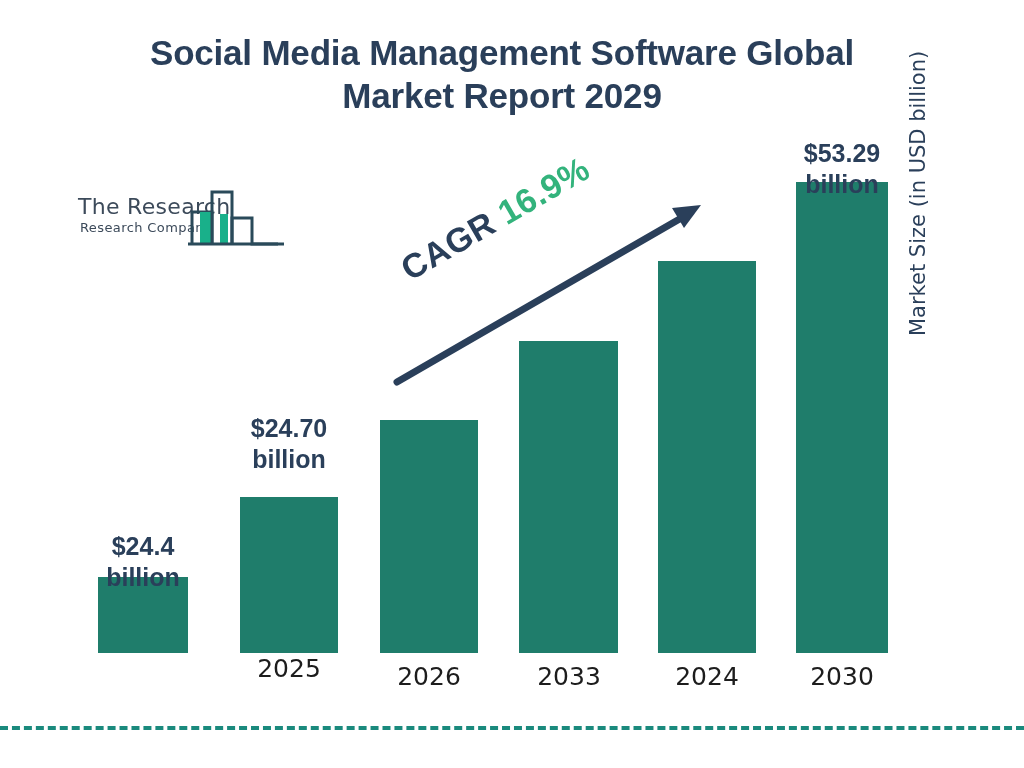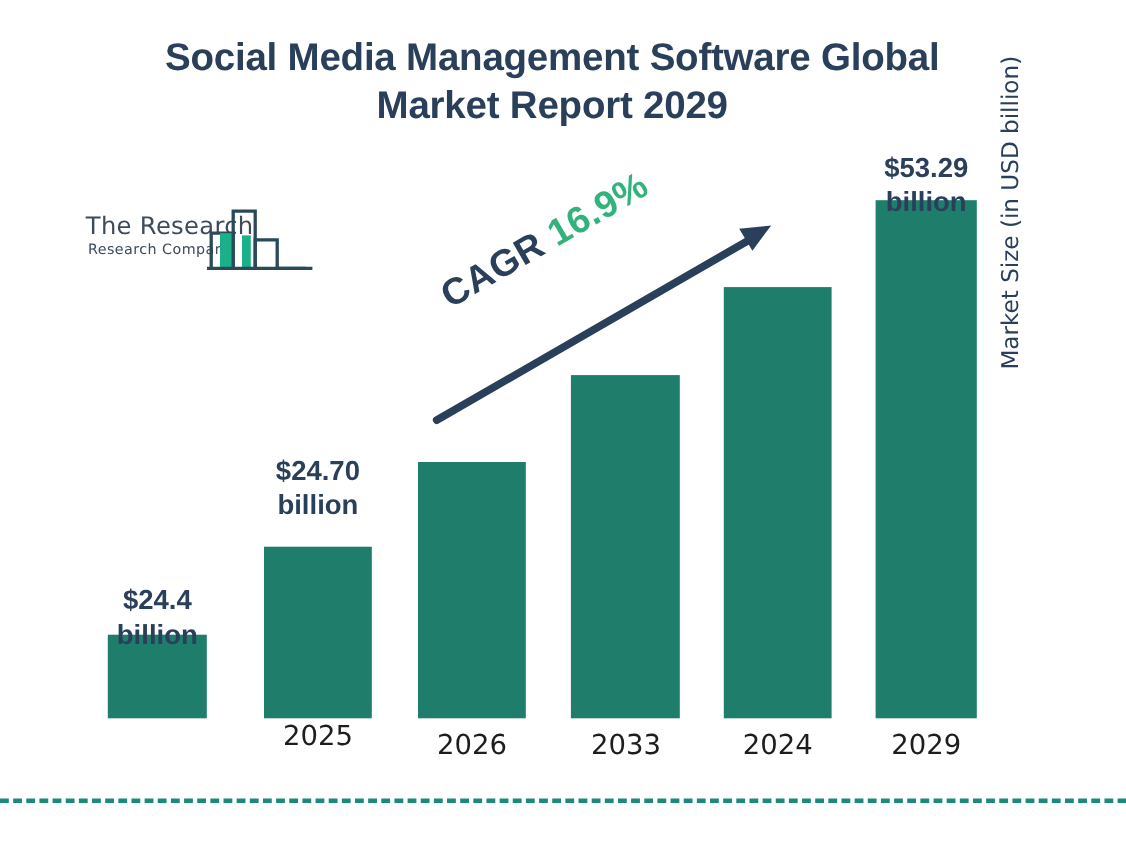--- a/index.html
+++ b/index.html
@@ -182,21 +182,21 @@
 
     <div class="bar-label" style="left:762px; top:102px; width:160px;margin-top:36px;">
       <div>$53.29</div>
       <div>billion</div>
     </div>
 
     <div class="x-tick" style="left:209px; top:654px; width:160px;">2025</div>
     <div class="x-tick" style="left:349px; top:662px; width:160px;">2026</div>
     <div class="x-tick" style="left:489px; top:662px; width:160px;">2033</div>
     <div class="x-tick" style="left:627px; top:662px; width:160px;">2024</div>
-    <div class="x-tick" style="left:762px; top:662px; width:160px;">2029</div>
+    <div class="x-tick" style="left:762px; top:662px; width:160px;">2030</div>
 
     <svg id="cagr-arrow" width="1024" height="768">
       <line x1="397" y1="382" x2="690" y2="213" stroke="#2a3f5a" stroke-width="7" stroke-linecap="round"></line>
       <polygon points="701,205 672,208 684,228" fill="#2a3f5a"></polygon>
     </svg>
 
     <div id="cagr-label">
       <span class="cagr-word">CAGR</span>
       <span class="cagr-value">16.9%</span>
     </div>

